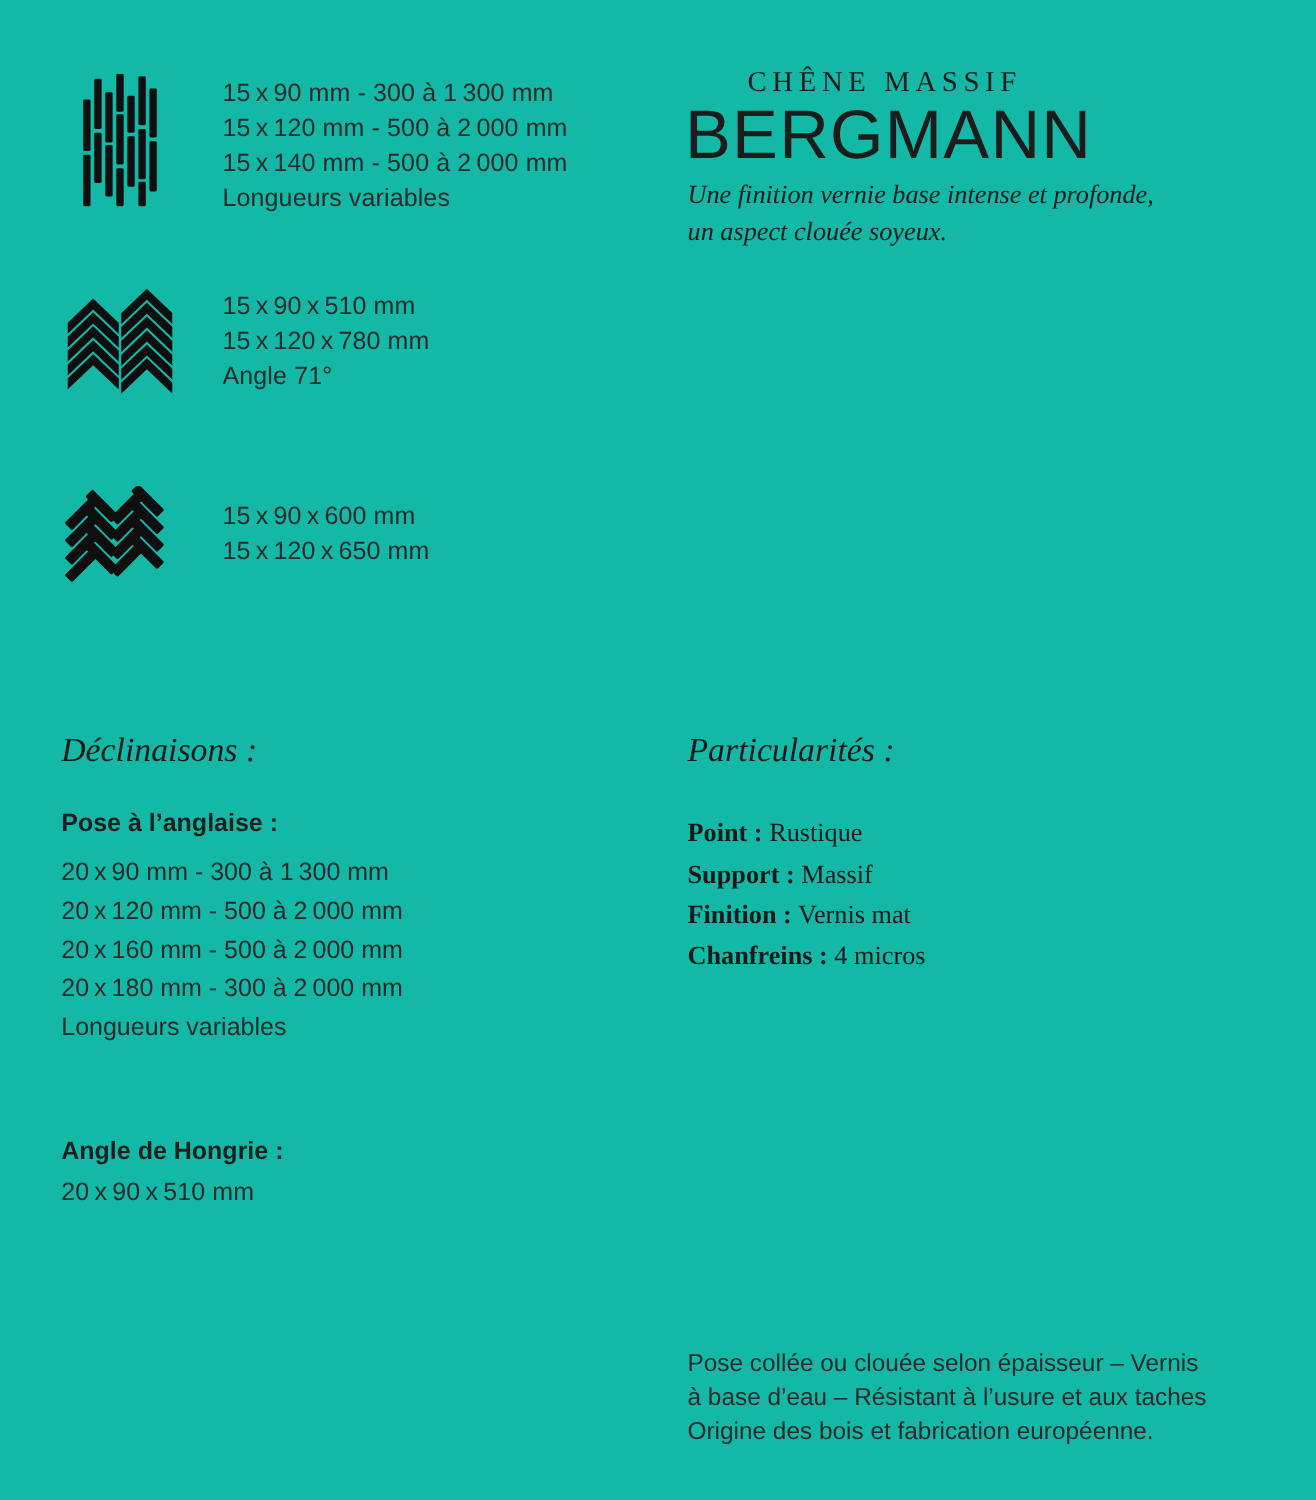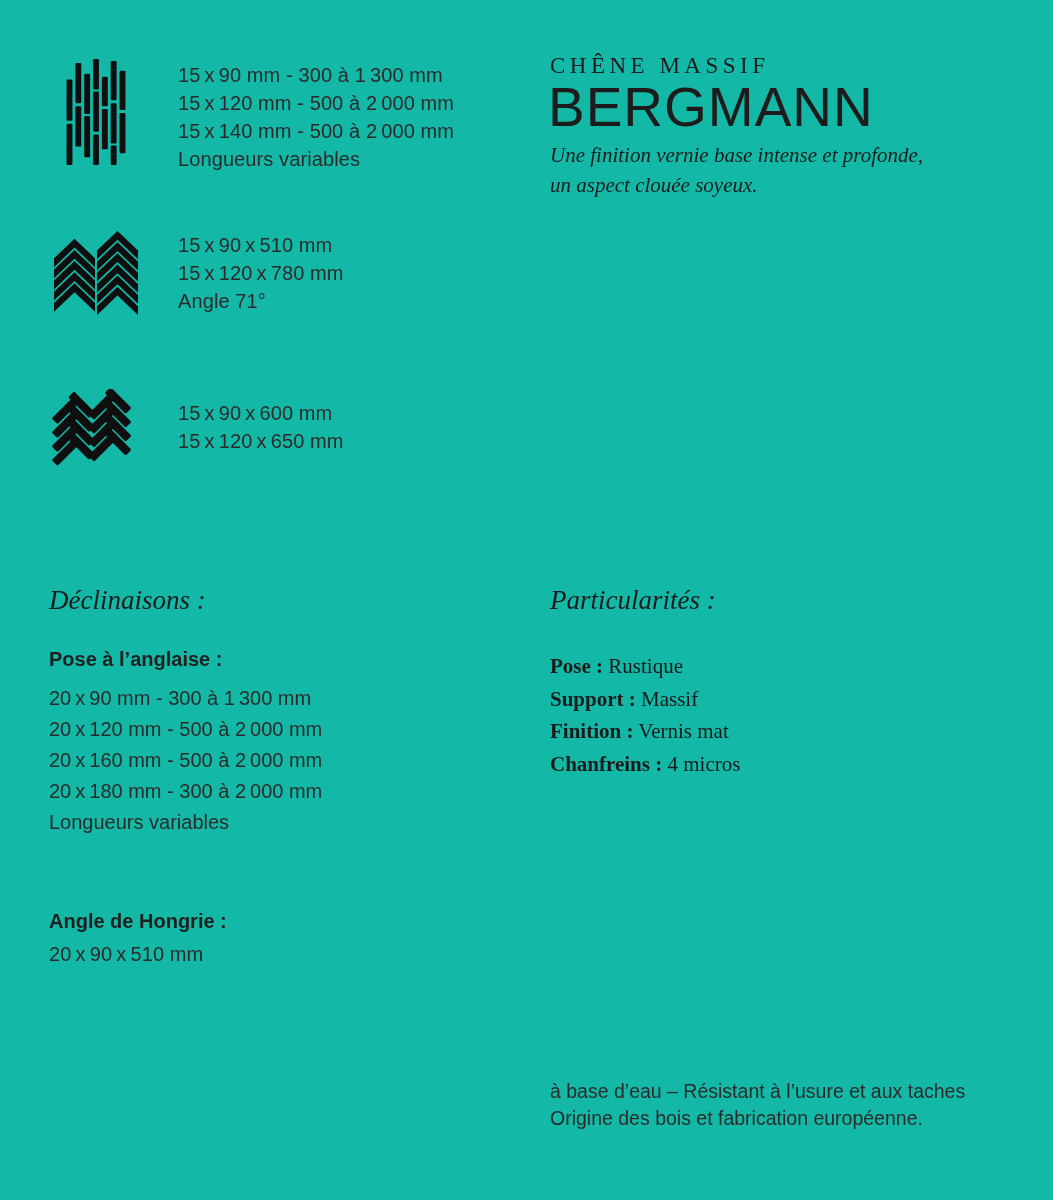--- a/index.html
+++ b/index.html
@@ -8,21 +8,21 @@
     font-family:"Liberation Sans", sans-serif; color:#2b2b2b; overflow:hidden;
   }
   .abs { position:absolute; }
 
   
   .dim-lines { font-size:20px; line-height:28px; color:#2b2b2b; letter-spacing:0.1px; }
   .pose-lines { font-size:20px; line-height:31px; color:#2b2b2b; }
   .sans-bold { font-size:20px; font-weight:700; color:#1f1f1f; }
 
   
-  .title-small { font-family:"Liberation Serif", serif; font-size:23px; letter-spacing:4.5px; color:#1c1c1c; white-space:nowrap; }
+  .title-small { font-family:"Liberation Serif", serif; font-size:23px; letter-spacing:4.5px; color:#1c1c1c; white-space:nowrap;margin-left:48px; }
   .title-large { font-family:Liberation Sans, sans-serif; font-size:55px; letter-spacing:1px; line-height:1; color:#1c1c1c; white-space:nowrap; }
   .desc { font-family:"Liberation Serif", serif; font-style:italic; font-size:21px; line-height:30px; color:#1c1c1c; }
   .serif-head { font-family:"Liberation Serif", serif; font-style:italic; font-size:27px; color:#1a1a1a; }
   .spec-list { font-family:"Liberation Serif", serif; font-size:21px; line-height:32.5px; color:#1a1a1a; }
   .spec-label { font-weight:700; }
   .footer-note { font-size:19.5px; line-height:27px; color:#2b2b2b; }
 
   svg.icon { display:block; }
   svg.icon .ink { fill:#0f0f0f; }
 </style>
@@ -120,24 +120,25 @@
     <div>20 x 120 mm - 500 à 2 000 mm</div>
     <div>20 x 160 mm - 500 à 2 000 mm</div>
     <div>20 x 180 mm - 300 à 2 000 mm</div>
     <div>Longueurs variables</div>
   </div>
   <div class="abs sans-bold" style="left:49px; top:910px;">Angle de Hongrie :</div>
   <div class="abs dim-lines" style="left:49px; top:940px;">20 x 90 x 510 mm</div>
 
   <div class="abs serif-head" style="left:550px; top:585px;">Particularités :</div>
   <div class="abs spec-list" style="left:550px; top:650px;">
-    <div><span class="spec-label">Pose :</span> <span>Rustique</span></div>
+    <div><span class="spec-label">Point :</span> <span>Rustique</span></div>
     <div><span class="spec-label">Support :</span> <span>Massif</span></div>
     <div><span class="spec-label">Finition :</span> <span>Vernis mat</span></div>
     <div><span class="spec-label">Chanfreins :</span> <span>4 micros</span></div>
   </div>
 
   <div class="abs footer-note" style="left:550px; top:1078px;">
+    <div>Pose collée ou clouée selon épaisseur – Vernis</div>
     <div>à base d’eau – Résistant à l’usure et aux taches</div>
     <div>Origine des bois et fabrication européenne.</div>
   </div>
 
 </div>
 
 </body></html>

